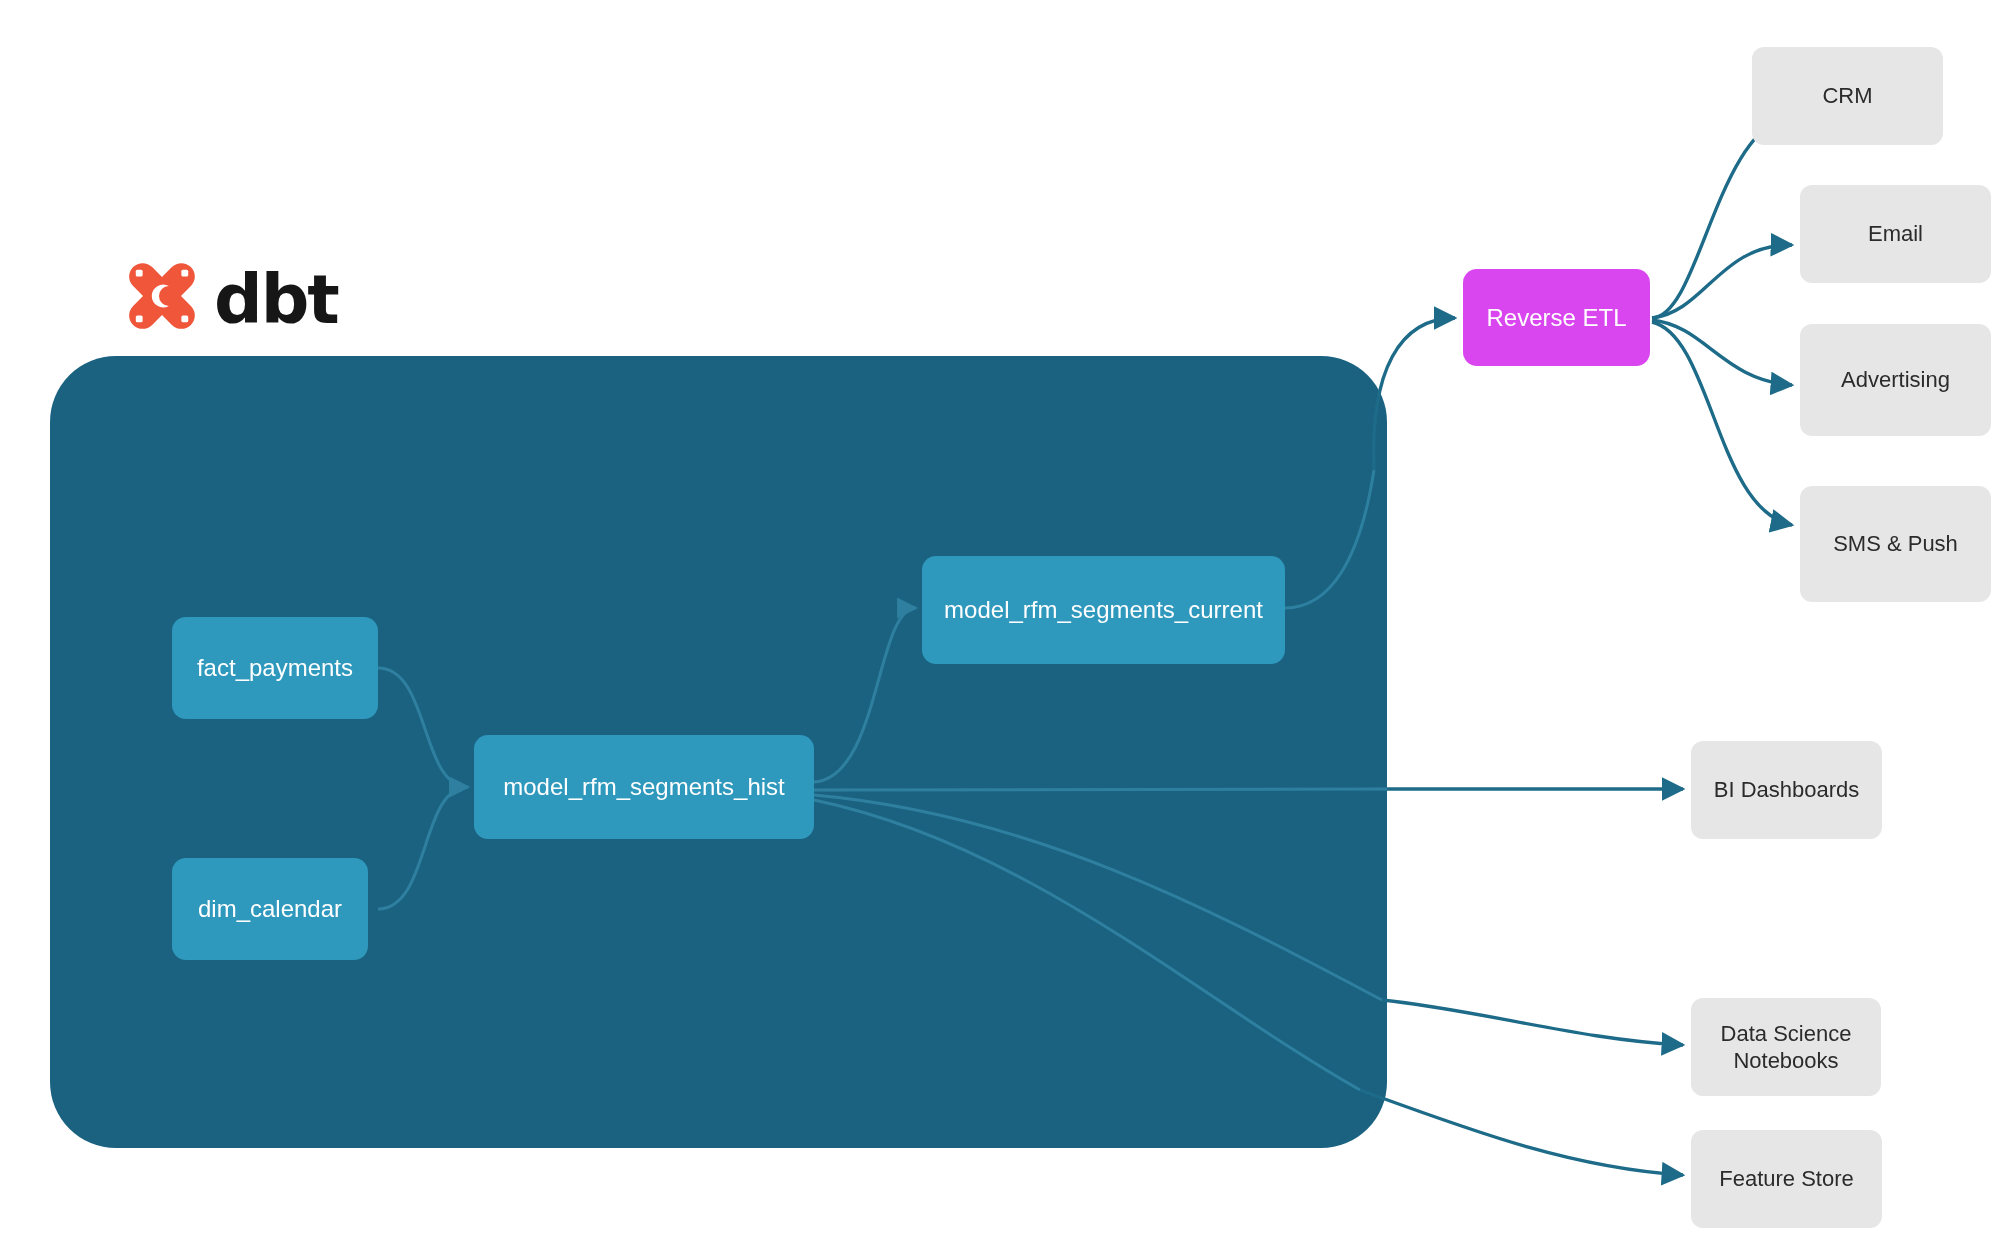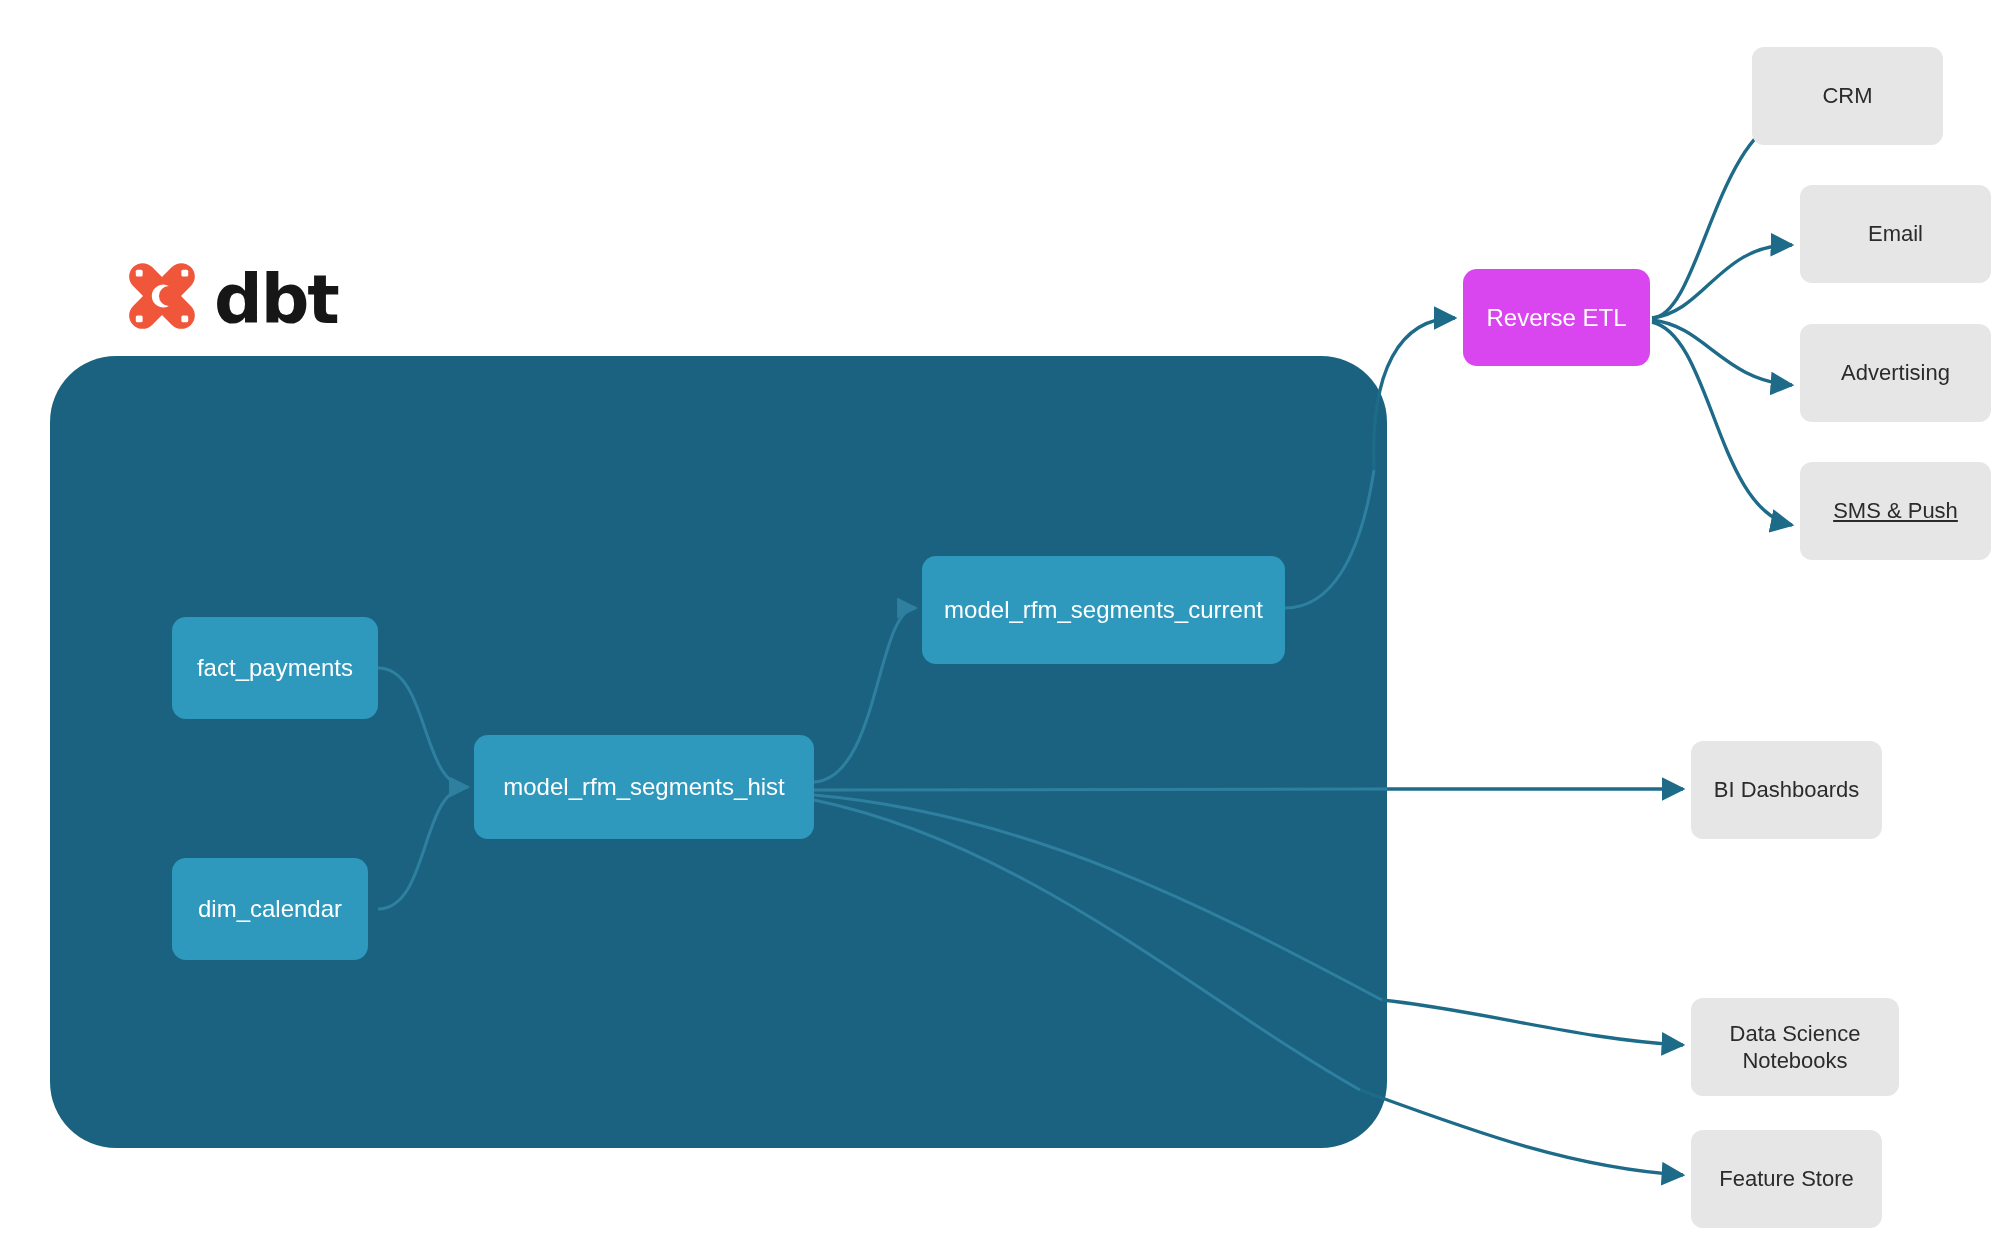--- a/index.html
+++ b/index.html
@@ -92,25 +92,25 @@
 
   
   #node-fact-payments        { left: 172px;  top: 617px;  width: 206px; height: 102px; }
   #node-dim-calendar         { left: 172px;  top: 858px;  width: 196px; height: 102px; }
   #node-hist                 { left: 474px;  top: 735px;  width: 340px; height: 104px; }
   #node-current              { left: 922px;  top: 556px;  width: 363px; height: 108px; }
   #node-reverse-etl          { left: 1463px; top: 269px;  width: 187px; height: 97px; }
 
   #node-crm          { left: 1752px; top: 47px;   width: 191px; height: 98px; }
   #node-email        { left: 1800px; top: 185px;  width: 191px; height: 98px; }
-  #node-advertising  { left: 1800px; top: 324px;  width: 191px; height: 98px; }
-  #node-sms-push     { left: 1800px; top: 462px;  width: 191px; height: 98px; text-decoration: underline; }
+  #node-advertising  { left: 1800px; top: 324px;  width: 191px; height: 112px; }
+  #node-sms-push     { left: 1800px; top: 486px;  width: 191px; height: 116px; }
 
   #node-bi-dashboards { left: 1691px; top: 741px;  width: 191px; height: 98px; }
-  #node-notebooks     { left: 1691px; top: 998px;  width: 208px; height: 98px; }
+  #node-notebooks     { left: 1691px; top: 998px;  width: 190px; height: 98px; }
   #node-feature-store { left: 1691px; top: 1130px; width: 191px; height: 98px; }
 
   .node-label { pointer-events: none; white-space: pre-line; }
 </style>
 </head>
 <body>
 
 <div id="stage">
 
   <div class="group-box"></div>

